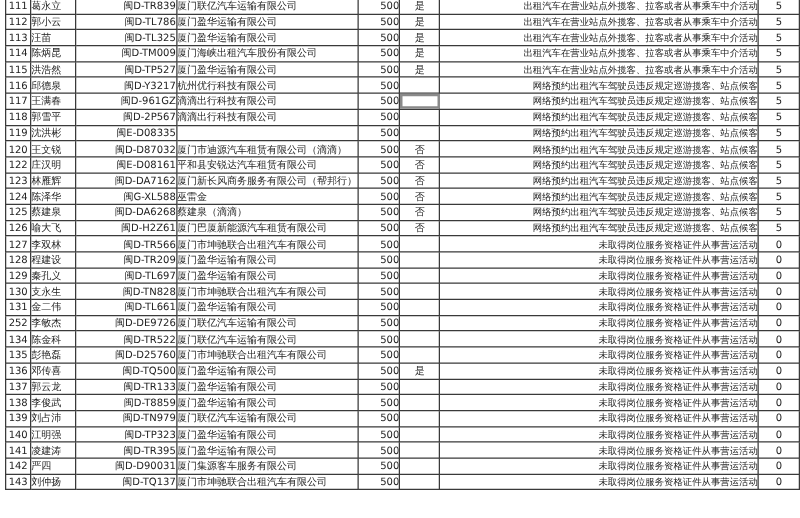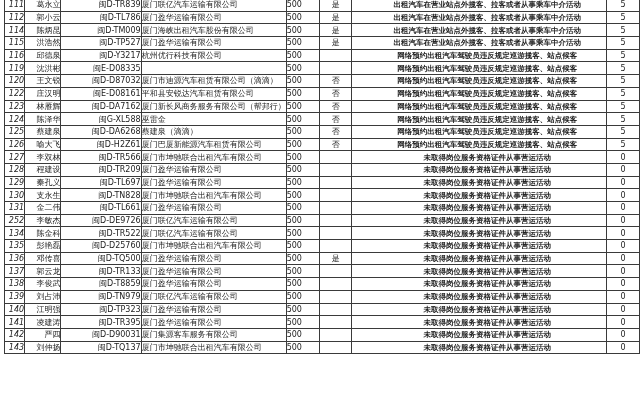--- a/index.html
+++ b/index.html
@@ -2,27 +2,27 @@
 <html><head>
 <meta charset="utf-8">
 <style>
   html, body { margin: 0; padding: 0; background: #ffffff; }
   body { width: 640px; height: 414px; overflow: hidden; position: relative;
          font-family: "DejaVu Sans", "Liberation Sans", sans-serif; }
   .sheet { position: absolute; left: 4px; top: -2px; }
   table { border-collapse: collapse; table-layout: fixed; }
   td { border: 1px solid #3a3a3a; height: 11.7px; padding: 0; font-size: 8px;
        line-height: 11px; color: #222; white-space: nowrap; overflow: hidden; }
-  td.c-no { width: 20px; text-align: right; font-style: italic; }
-  td.c-name { width: 38px; text-align: right; margin-left: 24px; }
+  td.c-no { width: 20px; text-align: center; }
+  td.c-name { width: 38px; text-align: left; margin-left: 24px; }
   td.c-plate { width: 74px; text-align: right; padding-left: 10px; }
   td.c-company { width: 118px; text-align: left; padding-left: 0; }
-  td.c-fine { width: 37px; text-align: left; margin-left: 20px; }
+  td.c-fine { width: 37px; text-align: right; margin-left: 20px; }
   td.c-flag { width: 36px; text-align: center; }
-  td.c-reason { width: 250px; text-align: center; padding-left: 16px; font-size: 7.5px; font-weight: bold; }
+  td.c-reason { width: 250px; text-align: right; padding-left: 16px; font-size: 7.5px; }
   td.c-points { width: 38px; text-align: center; }
   td.selected { outline: 2px solid #8a8a8a; outline-offset: -2px; }
 </style>
 </head>
 <body>
 
 <div class="sheet">
   <table>
     <tbody id="tbody">
         <tr>
@@ -39,20 +39,30 @@
           <td class="c-no">112</td>
           <td class="c-name">郭小云</td>
           <td class="c-plate">闽D-TL786</td>
           <td class="c-company">厦门盈华运输有限公司</td>
           <td class="c-fine">500</td>
           <td class="c-flag">是</td>
           <td class="c-reason">出租汽车在营业站点外揽客、拉客或者从事乘车中介活动</td>
           <td class="c-points">5</td>
         </tr>
         <tr>
+          <td class="c-no">113</td>
+          <td class="c-name">汪苗</td>
+          <td class="c-plate">闽D-TL325</td>
+          <td class="c-company">厦门盈华运输有限公司</td>
+          <td class="c-fine">500</td>
+          <td class="c-flag">是</td>
+          <td class="c-reason">出租汽车在营业站点外揽客、拉客或者从事乘车中介活动</td>
+          <td class="c-points">5</td>
+        </tr>
+        <tr>
           <td class="c-no">114</td>
           <td class="c-name">陈炳昆</td>
           <td class="c-plate">闽D-TM009</td>
           <td class="c-company">厦门海峡出租汽车股份有限公司</td>
           <td class="c-fine">500</td>
           <td class="c-flag">是</td>
           <td class="c-reason">出租汽车在营业站点外揽客、拉客或者从事乘车中介活动</td>
           <td class="c-points">5</td>
         </tr>
         <tr>
@@ -63,20 +73,40 @@
           <td class="c-fine">500</td>
           <td class="c-flag">是</td>
           <td class="c-reason">出租汽车在营业站点外揽客、拉客或者从事乘车中介活动</td>
           <td class="c-points">5</td>
         </tr>
         <tr>
           <td class="c-no">116</td>
           <td class="c-name">邱德泉</td>
           <td class="c-plate">闽D-Y3217</td>
           <td class="c-company">杭州优行科技有限公司</td>
+          <td class="c-fine">500</td>
+          <td class="c-flag"></td>
+          <td class="c-reason">网络预约出租汽车驾驶员违反规定巡游揽客、站点候客</td>
+          <td class="c-points">5</td>
+        </tr>
+        <tr>
+          <td class="c-no">117</td>
+          <td class="c-name">王满春</td>
+          <td class="c-plate">闽D-961GZ</td>
+          <td class="c-company">滴滴出行科技有限公司</td>
+          <td class="c-fine">500</td>
+          <td class="c-flag selected"></td>
+          <td class="c-reason">网络预约出租汽车驾驶员违反规定巡游揽客、站点候客</td>
+          <td class="c-points">5</td>
+        </tr>
+        <tr>
+          <td class="c-no">118</td>
+          <td class="c-name">郭雪平</td>
+          <td class="c-plate">闽D-2P567</td>
+          <td class="c-company">滴滴出行科技有限公司</td>
           <td class="c-fine">500</td>
           <td class="c-flag"></td>
           <td class="c-reason">网络预约出租汽车驾驶员违反规定巡游揽客、站点候客</td>
           <td class="c-points">5</td>
         </tr>
         <tr>
           <td class="c-no">119</td>
           <td class="c-name">沈洪彬</td>
           <td class="c-plate">闽E-D08335</td>
           <td class="c-company"></td>

